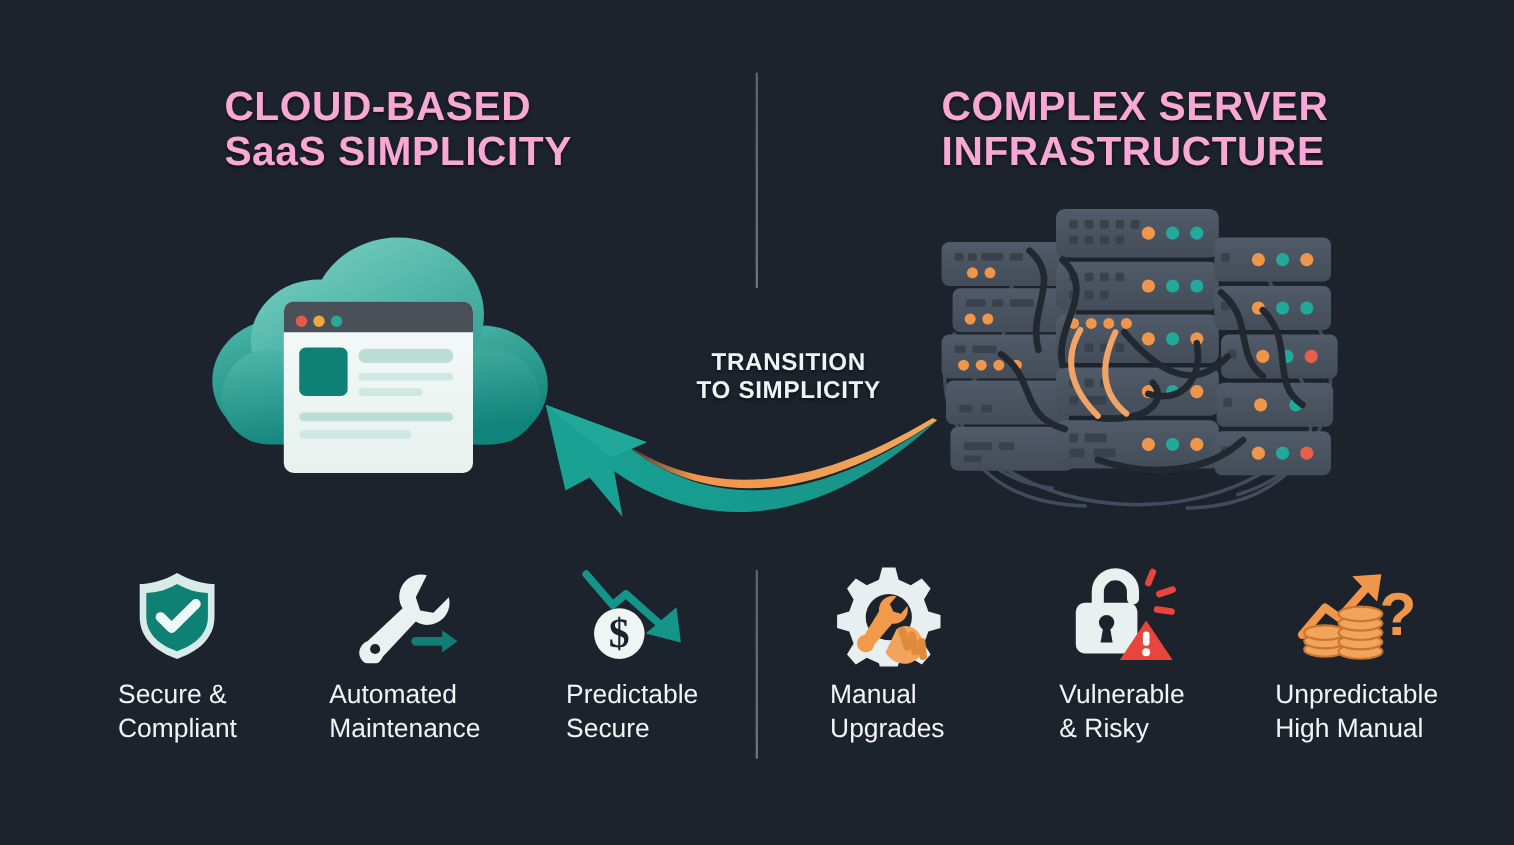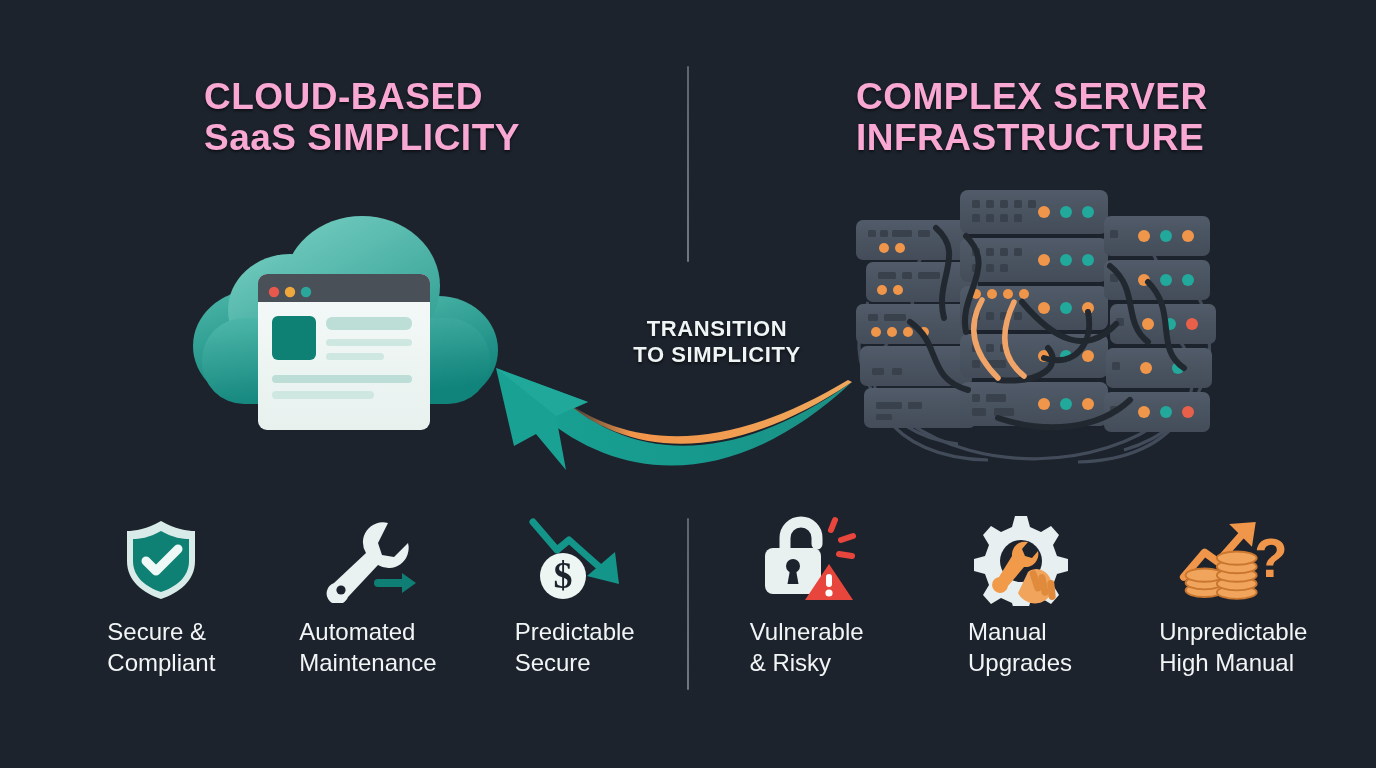--- a/index.html
+++ b/index.html
@@ -374,20 +374,40 @@
       </div>
       <div class="feature-label">Predictable
 Secure</div>
     </div>
   </div>
 
   <div class="feature-row" id="features-right">
 
     <div class="feature">
       <div class="feature-icon">
+        <svg viewBox="0 0 100 92" width="100" height="92">
+          <g fill="#e8eff0">
+            <path d="M45 2 h12 l3 11 l11 5 l10 -6 l8 9 l-6 10 l4 11 l11 3 v12 l-11 3 l-4 11 l6 10 l-8 9 l-10 -6 l-11 5 l-3 11 h-12 l-3 -11 l-11 -5 l-10 6 l-8 -9 l6 -10 l-4 -11 l-11 -3 v-12 l11 -3 l4 -11 l-6 -10 l8 -9 l10 6 l11 -5 Z"></path>
+          </g>
+          <circle cx="51" cy="47" r="21" fill="#1d232d"></circle>
+          <path d="M42 42 a13 13 0 0 1 16 -14 l-6 7 l3 7 l7 2 l6 -7 a13 13 0 0 1 -14 16 L38 72 a8 8 0 1 1 -9 -9 Z" fill="#f09a4a"></path>
+          <path d="M58 58 c8 -6 18 -2 22 6 c5 9 2 20 -8 24 c-9 4 -20 -1 -24 -9 Z" fill="#f0a45c"></path>
+          <g fill="#e08b3c">
+            <rect x="62" y="56" width="7" height="22" rx="3.5" transform="rotate(-18 65 67)"></rect>
+            <rect x="70" y="60" width="7" height="22" rx="3.5" transform="rotate(-12 73 71)"></rect>
+            <rect x="78" y="66" width="7" height="20" rx="3.5" transform="rotate(-6 81 76)"></rect>
+          </g>
+        </svg>
+      </div>
+      <div class="feature-label">Manual
+Upgrades</div>
+    </div>
+
+    <div class="feature">
+      <div class="feature-icon">
         <svg viewBox="0 0 104 92" width="104" height="92">
           <path d="M30 34 V24 a16 16 0 0 1 32 0 v6" fill="none" stroke="#e9f1f0" stroke-width="11" stroke-linecap="round"></path>
           <rect x="10" y="34" width="56" height="46" rx="8" fill="#e9f1f0"></rect>
           <circle cx="38" cy="52" r="7" fill="#1d232d"></circle>
           <path d="M35 56 h6 l2.5 14 h-11 Z" fill="#1d232d"></path>
           <g stroke="#e8463c" stroke-width="6" stroke-linecap="round">
             <path d="M76 16 L80 6"></path>
             <path d="M86 26 L98 22"></path>
             <path d="M84 40 L97 42"></path>
           </g>
@@ -395,40 +415,20 @@
           <rect x="71" y="60" width="6" height="13" rx="3" fill="#fff"></rect>
           <circle cx="74" cy="79" r="3.6" fill="#fff"></circle>
         </svg>
       </div>
       <div class="feature-label">Vulnerable
 &amp; Risky</div>
     </div>
 
     <div class="feature">
       <div class="feature-icon">
-        <svg viewBox="0 0 100 92" width="100" height="92">
-          <g fill="#e8eff0">
-            <path d="M45 2 h12 l3 11 l11 5 l10 -6 l8 9 l-6 10 l4 11 l11 3 v12 l-11 3 l-4 11 l6 10 l-8 9 l-10 -6 l-11 5 l-3 11 h-12 l-3 -11 l-11 -5 l-10 6 l-8 -9 l6 -10 l-4 -11 l-11 -3 v-12 l11 -3 l4 -11 l-6 -10 l8 -9 l10 6 l11 -5 Z"></path>
-          </g>
-          <circle cx="51" cy="47" r="21" fill="#1d232d"></circle>
-          <path d="M42 42 a13 13 0 0 1 16 -14 l-6 7 l3 7 l7 2 l6 -7 a13 13 0 0 1 -14 16 L38 72 a8 8 0 1 1 -9 -9 Z" fill="#f09a4a"></path>
-          <path d="M58 58 c8 -6 18 -2 22 6 c5 9 2 20 -8 24 c-9 4 -20 -1 -24 -9 Z" fill="#f0a45c"></path>
-          <g fill="#e08b3c">
-            <rect x="62" y="56" width="7" height="22" rx="3.5" transform="rotate(-18 65 67)"></rect>
-            <rect x="70" y="60" width="7" height="22" rx="3.5" transform="rotate(-12 73 71)"></rect>
-            <rect x="78" y="66" width="7" height="20" rx="3.5" transform="rotate(-6 81 76)"></rect>
-          </g>
-        </svg>
-      </div>
-      <div class="feature-label">Manual
-Upgrades</div>
-    </div>
-
-    <div class="feature">
-      <div class="feature-icon">
         <svg viewBox="0 0 116 92" width="116" height="92">
           <g fill="none" stroke="#f0964a" stroke-width="8" stroke-linecap="round" stroke-linejoin="round">
             <path d="M6 64 L28 38 L42 48 L72 14"></path>
           </g>
           <path d="M54 8 L82 6 L78 32 Z" fill="#f0964a"></path>
           <g fill="#f0a45c" stroke="#c9762f" stroke-width="2">
             <ellipse cx="28" cy="78" rx="20" ry="7"></ellipse>
             <ellipse cx="28" cy="70" rx="20" ry="7"></ellipse>
             <ellipse cx="28" cy="62" rx="20" ry="7"></ellipse>
           </g>

